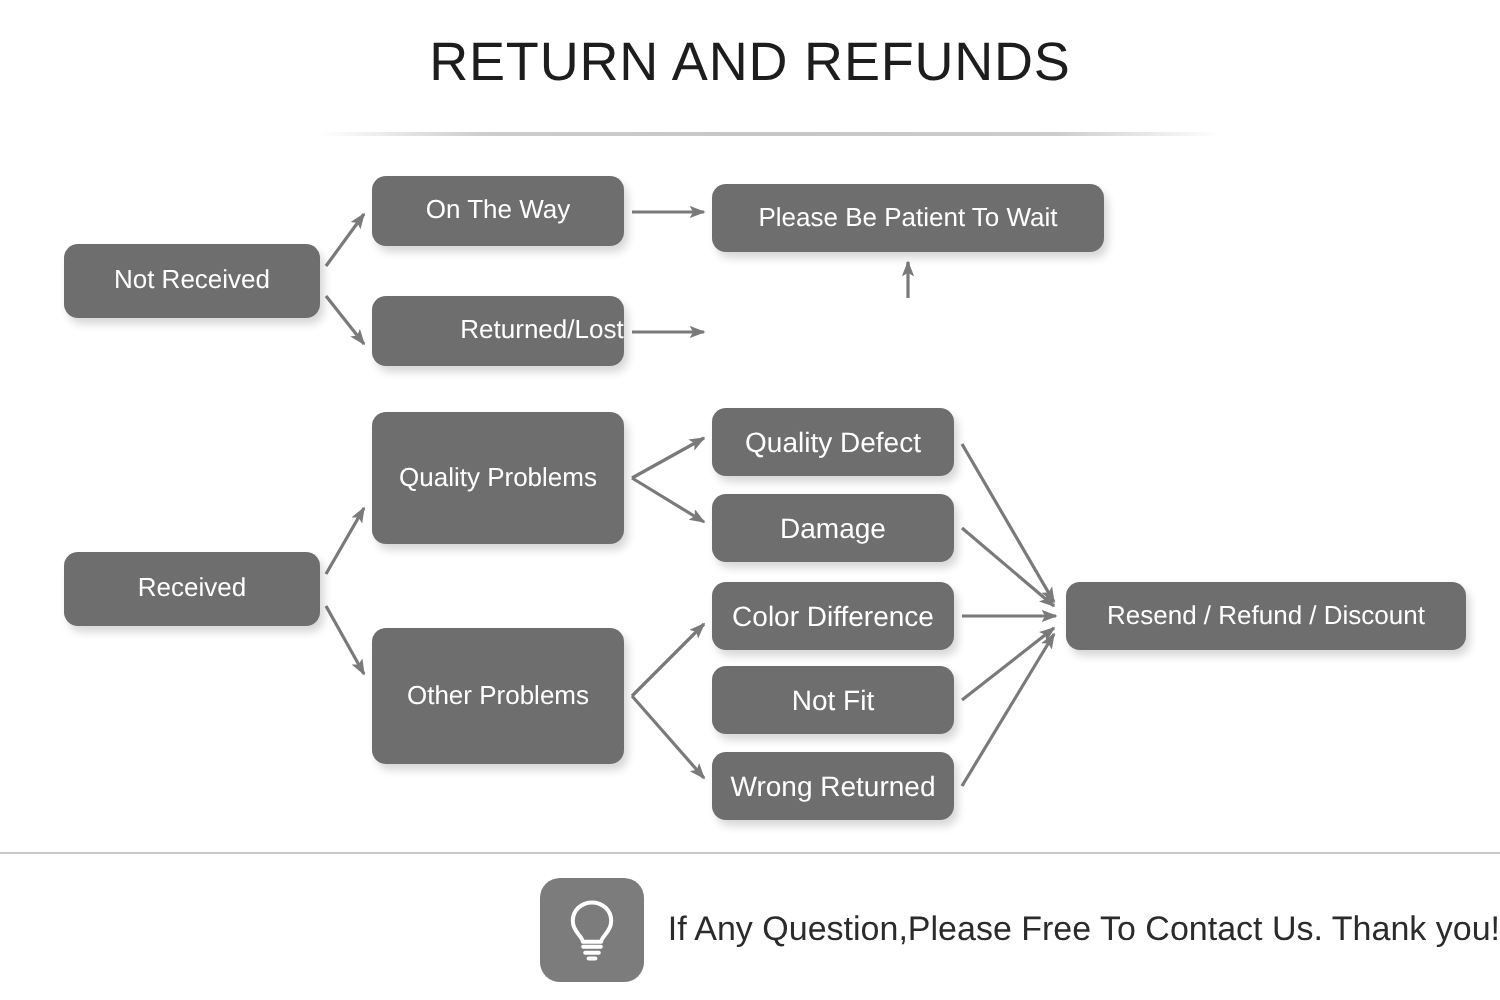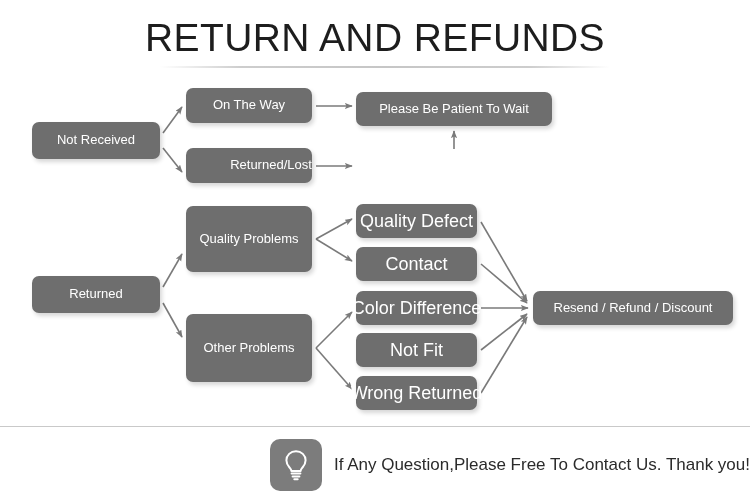--- a/index.html
+++ b/index.html
@@ -23,21 +23,21 @@
     height: 500px;
   }
 
   
   .title {
     position: absolute;
     left: 0;
     top: 16px;
     width: 750px;
     text-align: center;
-    font-size: 39px;
+    font-size: 27px;
     font-weight: 400;
     letter-spacing: 0.4px;
     color: #1d1d1d;
     white-space: nowrap;
   }
   .title-divider {
     position: absolute;
     left: 160px;
     top: 66px;
     width: 450px;
@@ -59,21 +59,21 @@
     border-radius: 7px;
     display: flex;
     align-items: center;
     justify-content: center;
     font-size: 13px;
     line-height: 1.15;
     box-shadow: 2px 3px 4px rgba(0,0,0,0.16);
     white-space: nowrap;
     user-select: none;
   }
-  .node.small  { font-size: 18px; }
+  .node.small  { font-size: 14px; }
 
   
   #connectors {
     position: absolute;
     left: 0; top: 0;
     width: 750px;
     height: 430px;
     pointer-events: none;
   }
 
@@ -150,36 +150,36 @@
       <line x1="481" y1="222" x2="527" y2="301"></line>
       <line x1="481" y1="264" x2="527" y2="303"></line>
       <line x1="481" y1="308" x2="528" y2="308"></line>
       <line x1="481" y1="350" x2="527" y2="314"></line>
       <line x1="481" y1="393" x2="527" y2="317"></line>
     </g>
   </svg>
 
   <div class="node" style="left:32px;  top:122px; width:128px; height:37px;">Not Received</div>
 
-  <div class="node" style="left:32px;  top:276px; width:128px; height:37px;">Returned</div>
+  <div class="node" style="left:32px;  top:276px; width:128px; height:37px;">Received</div>
 
   <div class="node" style="left:186px; top:88px;  width:126px; height:35px;">On The Way</div>
 
   <div class="node" style="left:186px; top:148px; width:126px; height:35px;padding-left:44px;">Returned/Lost</div>
 
   <div class="node" style="left:186px; top:206px; width:126px; height:66px;">Quality Problems</div>
 
   <div class="node" style="left:356px; top:92px;  width:196px; height:34px;">Please Be Patient To Wait</div>
 
   <div class="node" style="left:186px; top:314px; width:126px; height:68px;">Other Problems</div>
 
 
   <div class="node small" style="left:356px; top:204px; width:121px; height:34px;">Quality Defect</div>
 
-  <div class="node small" style="left:356px; top:247px; width:121px; height:34px;">Contact</div>
+  <div class="node small" style="left:356px; top:247px; width:121px; height:34px;">Damage</div>
 
   <div class="node small" style="left:356px; top:291px; width:121px; height:34px;">Color Difference</div>
 
   <div class="node small" style="left:356px; top:333px; width:121px; height:34px;">Not Fit</div>
 
   <div class="node small" style="left:356px; top:376px; width:121px; height:34px;">Wrong Returned</div>
 
   <div class="node" style="left:533px; top:291px; width:200px; height:34px;">Resend / Refund / Discount</div>
 
   <div class="footer-rule"></div>

